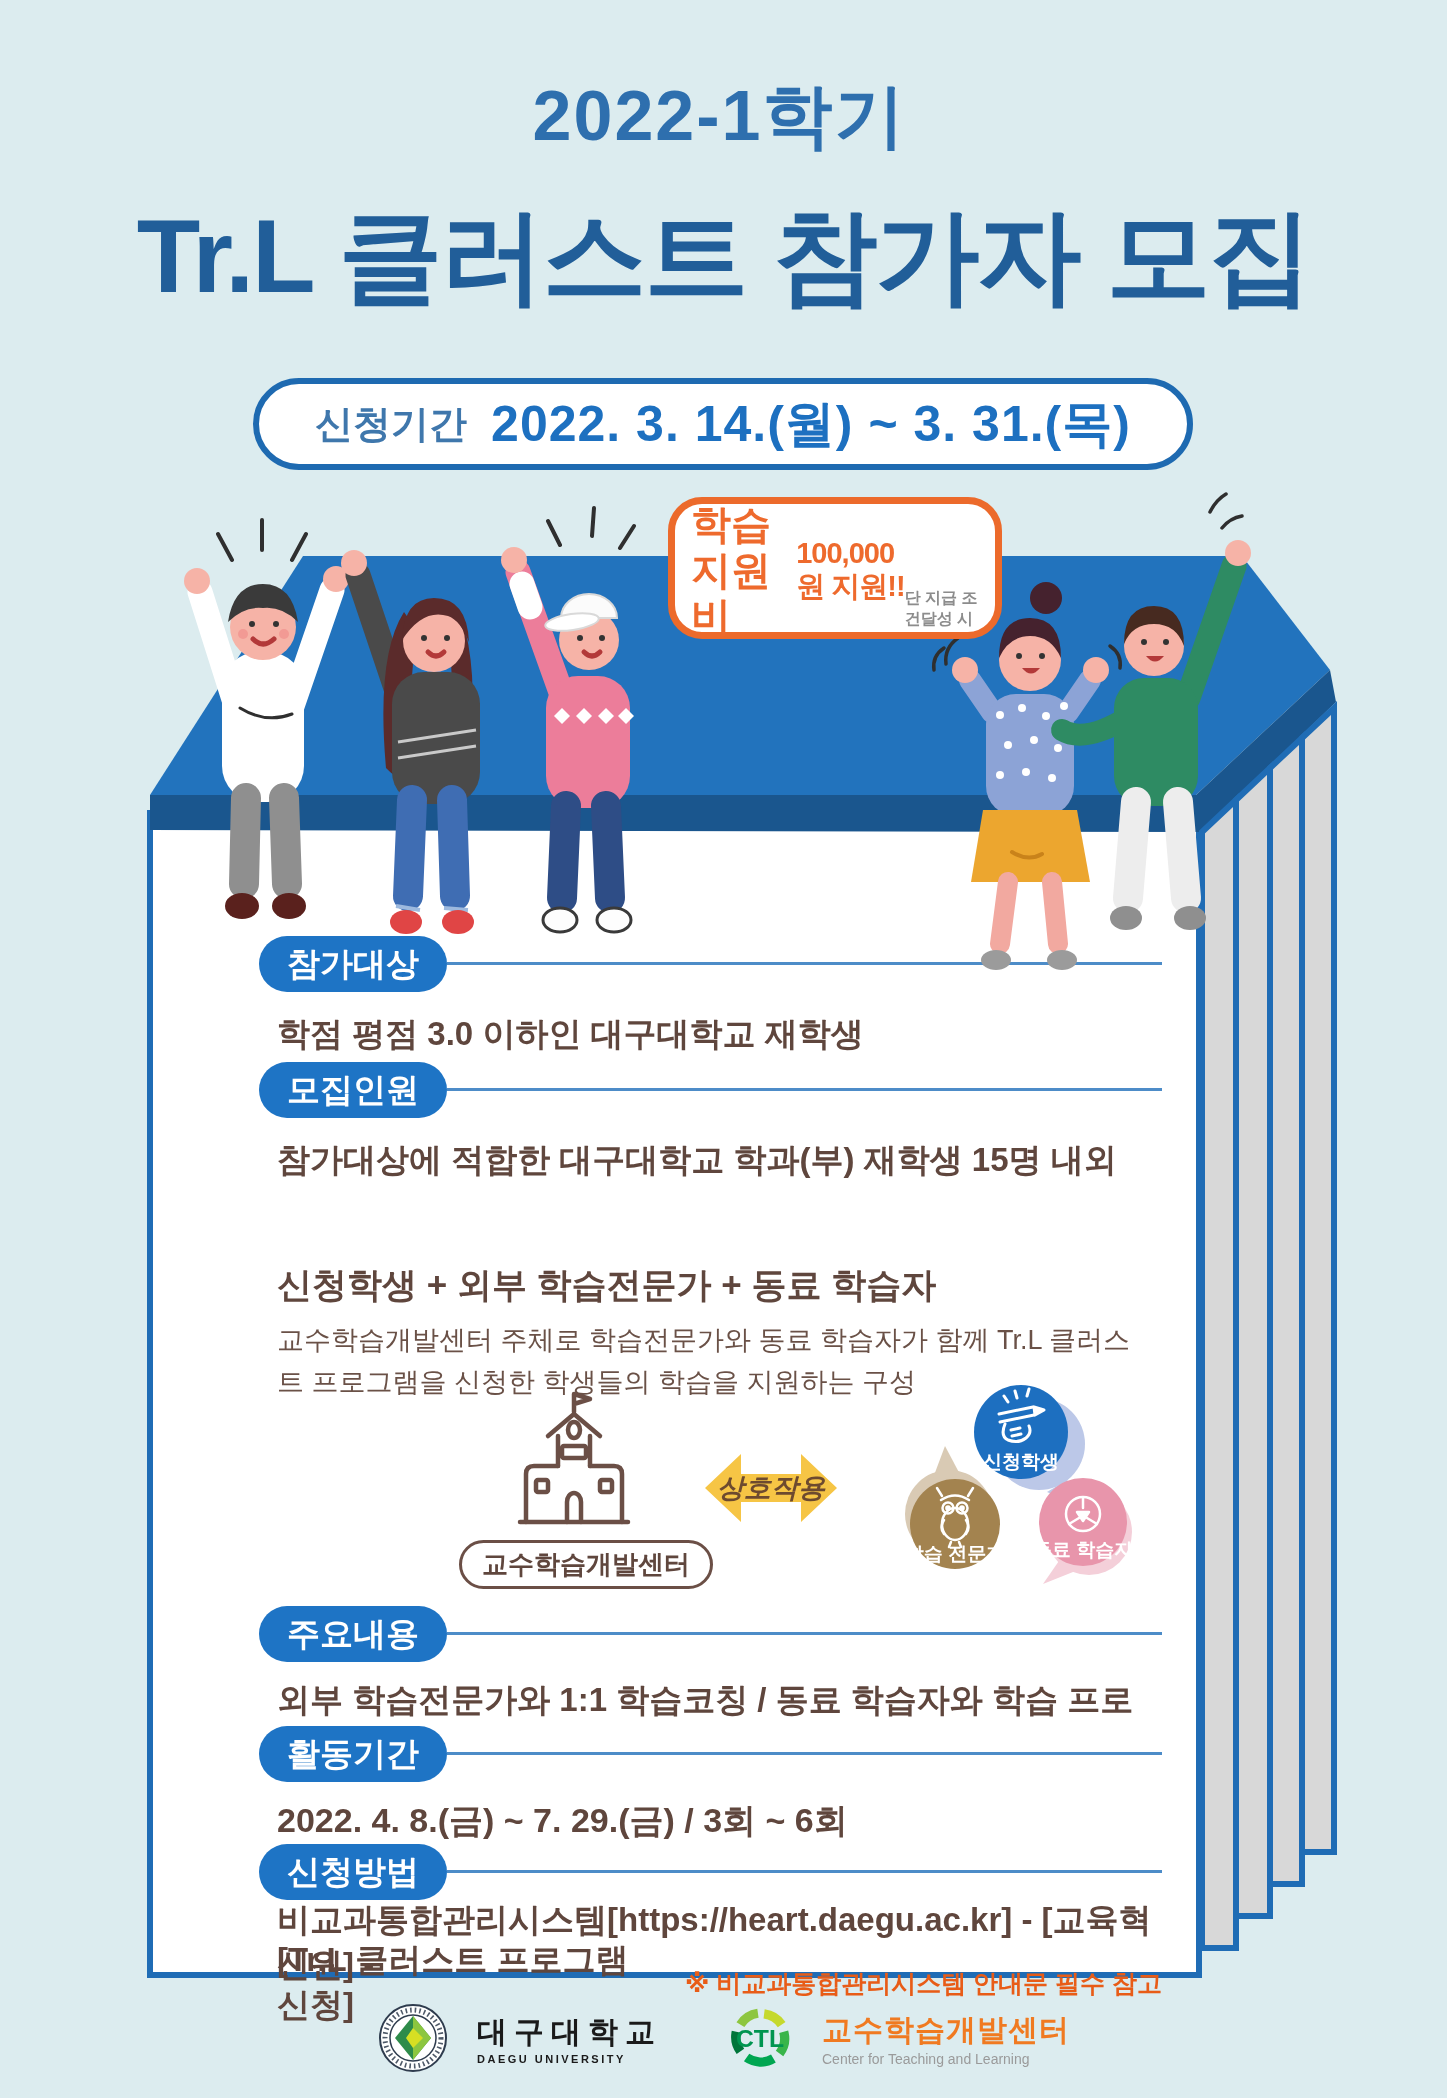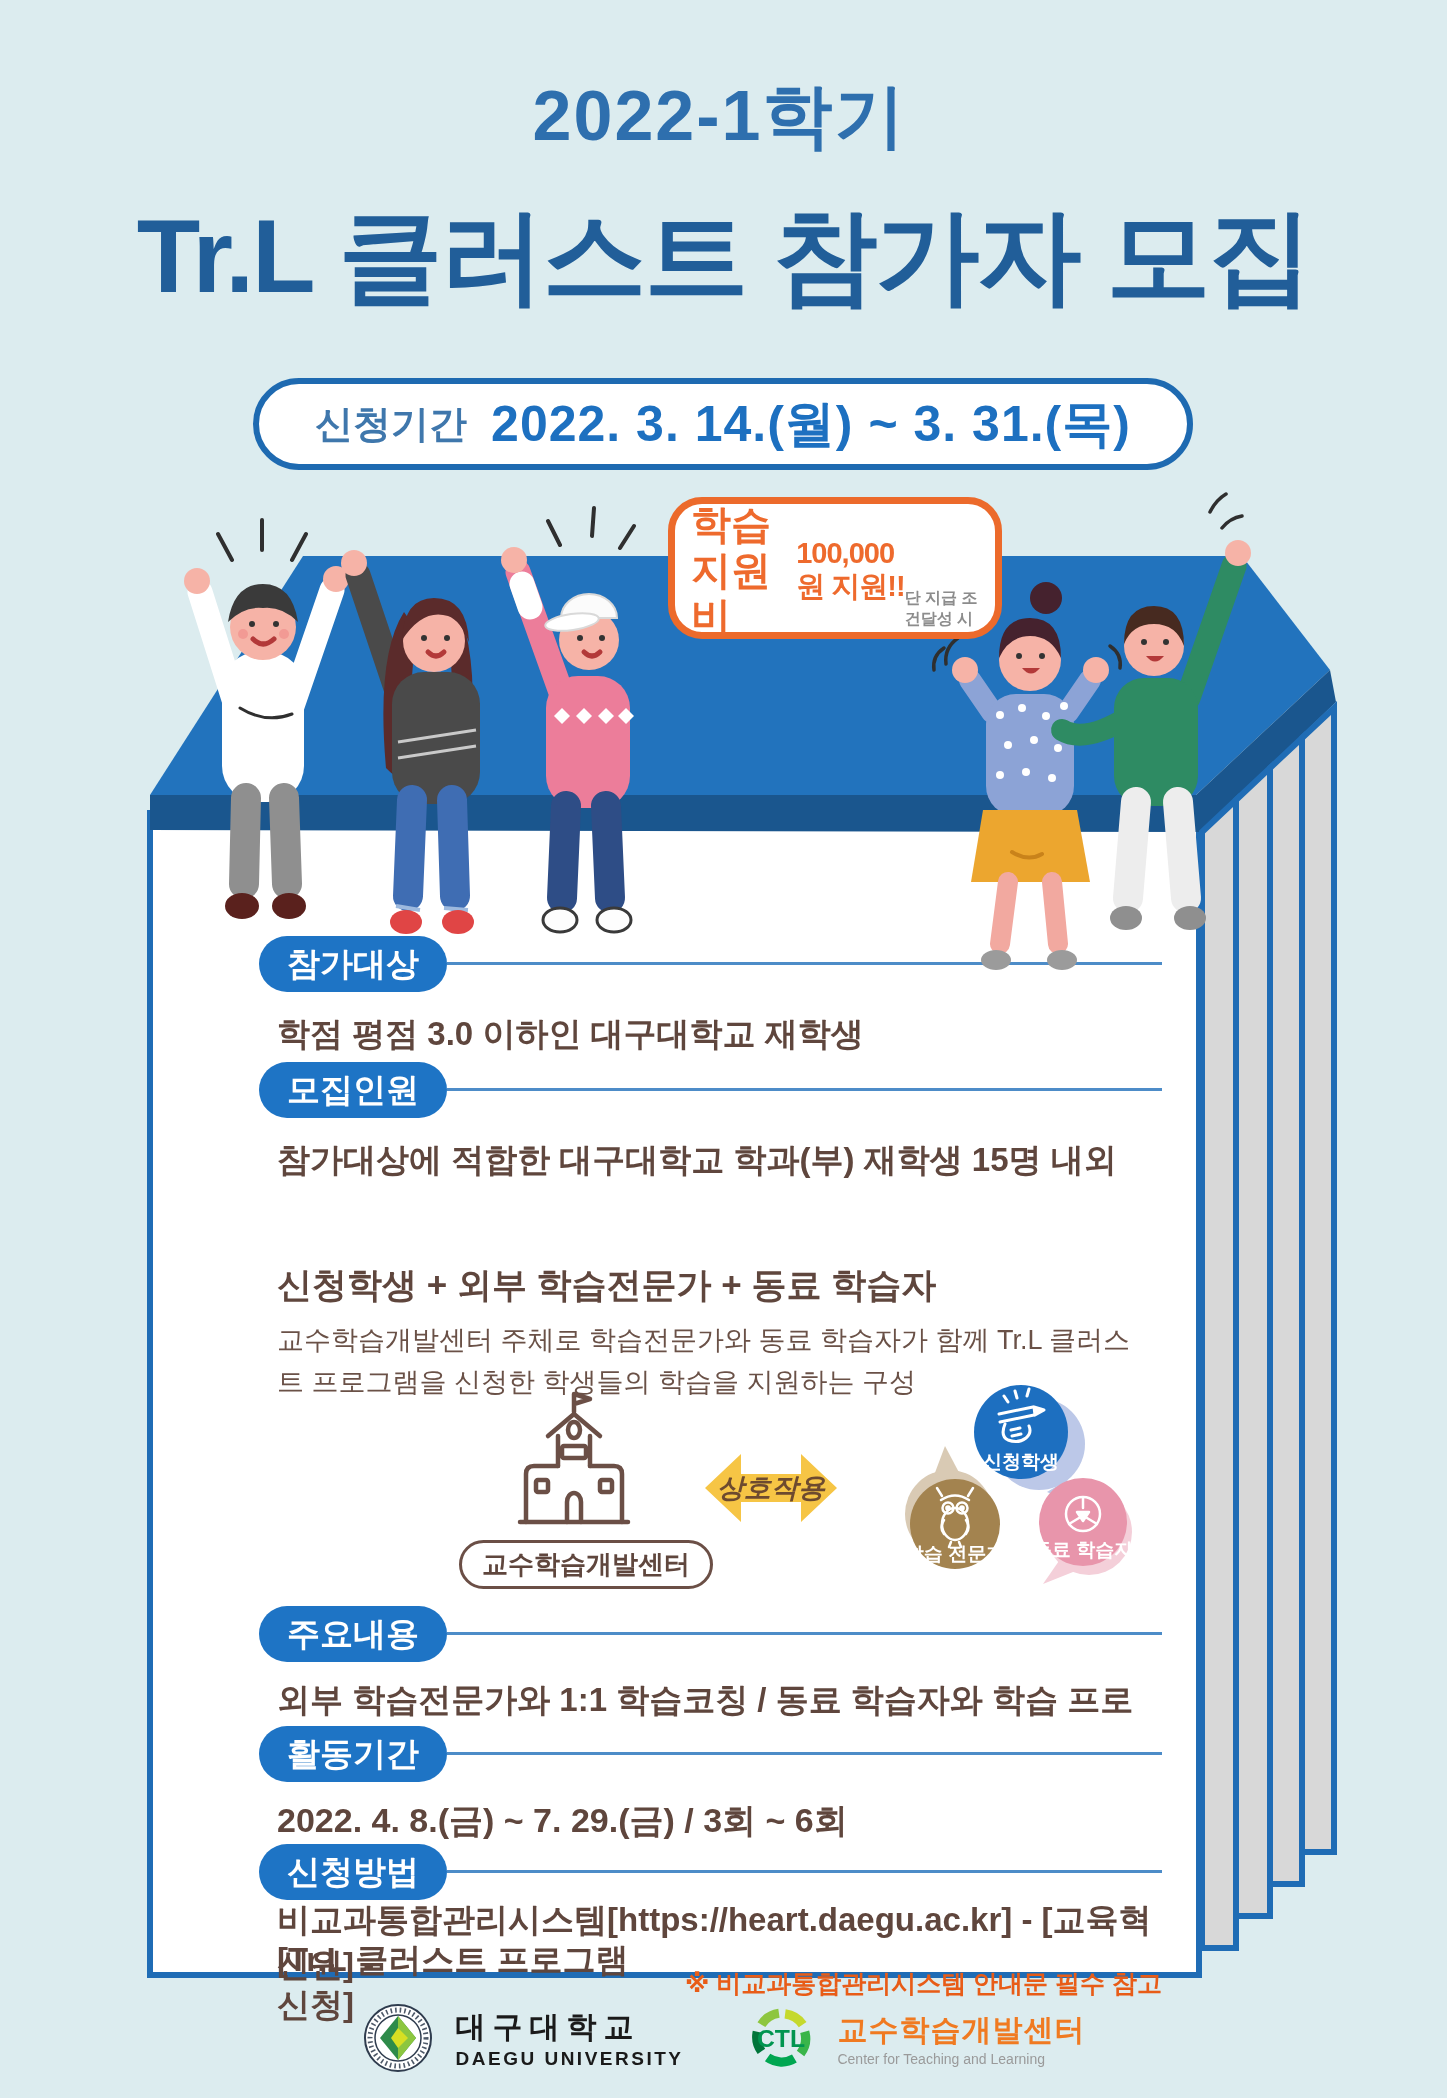--- a/index.html
+++ b/index.html
@@ -64,24 +64,24 @@
   .arrow-label{
     position:absolute;left:0;right:0;top:28px;text-align:center;
     font-size:27px;font-weight:800;color:#6d4a2f;font-style:italic;
   }
   .cluster{position:absolute;left:612px;top:-12px;width:270px;height:220px;}
   
   .footer{
     left:0;right:0;top:2002px;z-index:1;
     display:flex;justify-content:center;align-items:center;gap:64px;
   }
-  .logo-block{display:flex;align-items:center;gap:22px;}
+  .logo-block{display:flex;align-items:center;gap:28px;}
   .logo-text-col{display:flex;flex-direction:column;justify-content:center;}
   .univ-ko{font-size:30px;font-weight:800;color:#1a1a1a;letter-spacing:7px;}
-  .univ-en{font-size:19px;font-weight:700;color:#1a1a1a;letter-spacing:2.5px;}
+  .univ-en{font-size:11px;font-weight:700;color:#1a1a1a;letter-spacing:2.5px;}
   .ctl-ko{font-size:30px;font-weight:800;color:#f07a21;letter-spacing:1px;}
   .ctl-en{font-size:14px;font-weight:500;color:#9a9a9a;}
 </style>
 </head>
 <body>
 
 <div class="abs semester">2022-1학기</div>
 <div class="abs main-title">Tr.L 클러스트 참가자 모집</div>
 
 <div class="abs period-pill">

